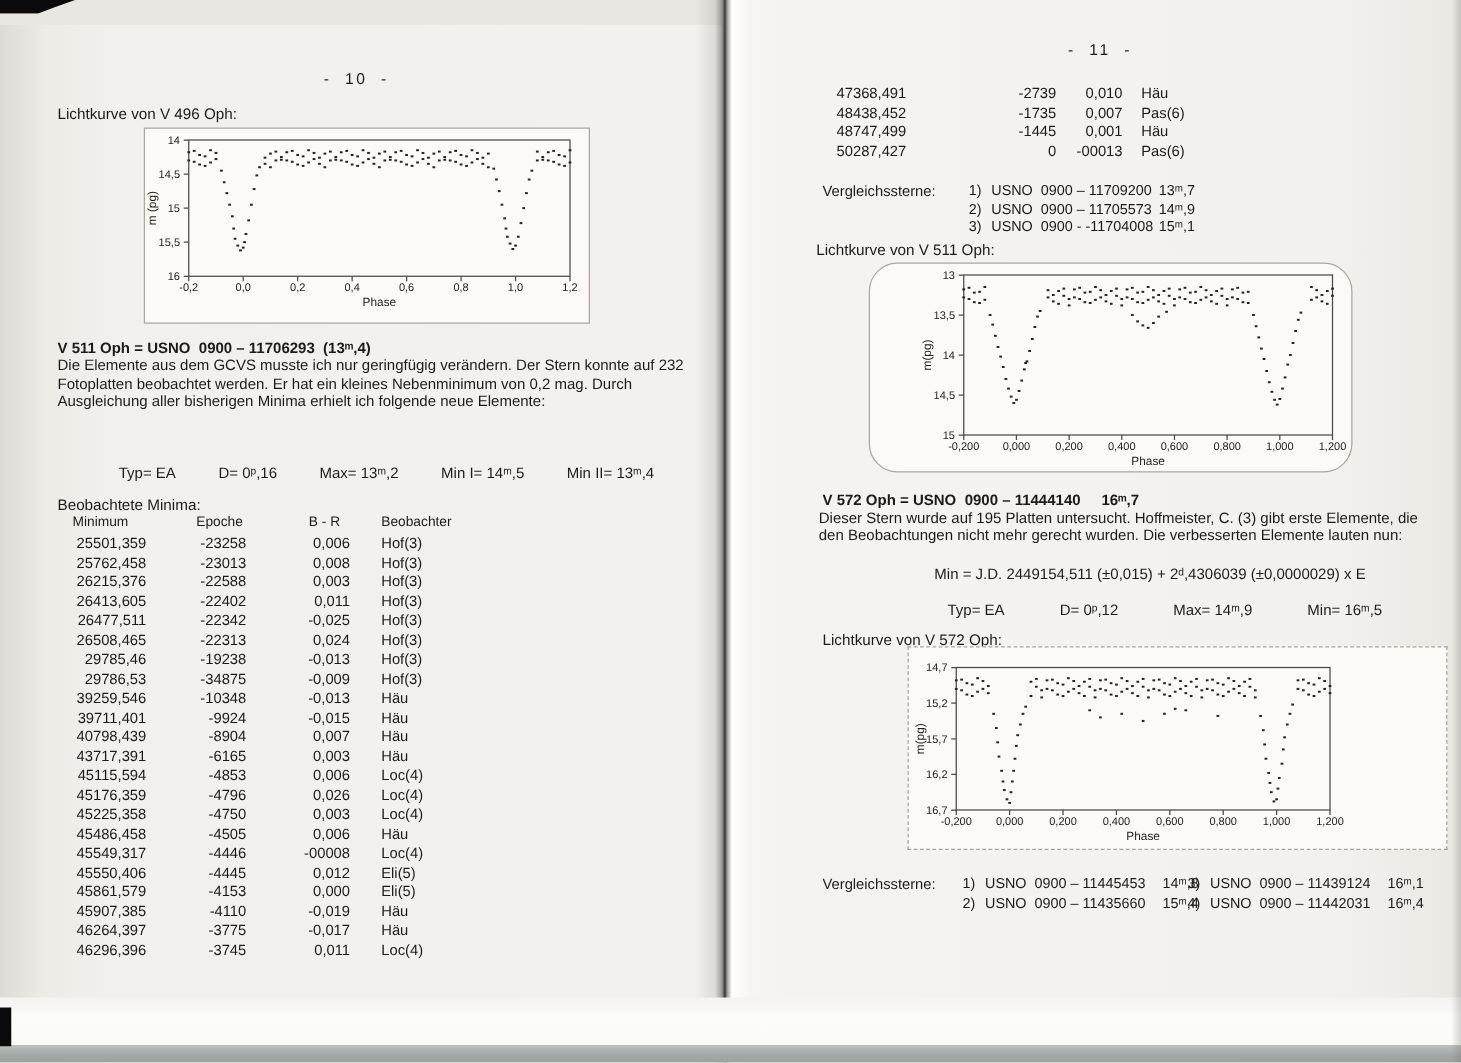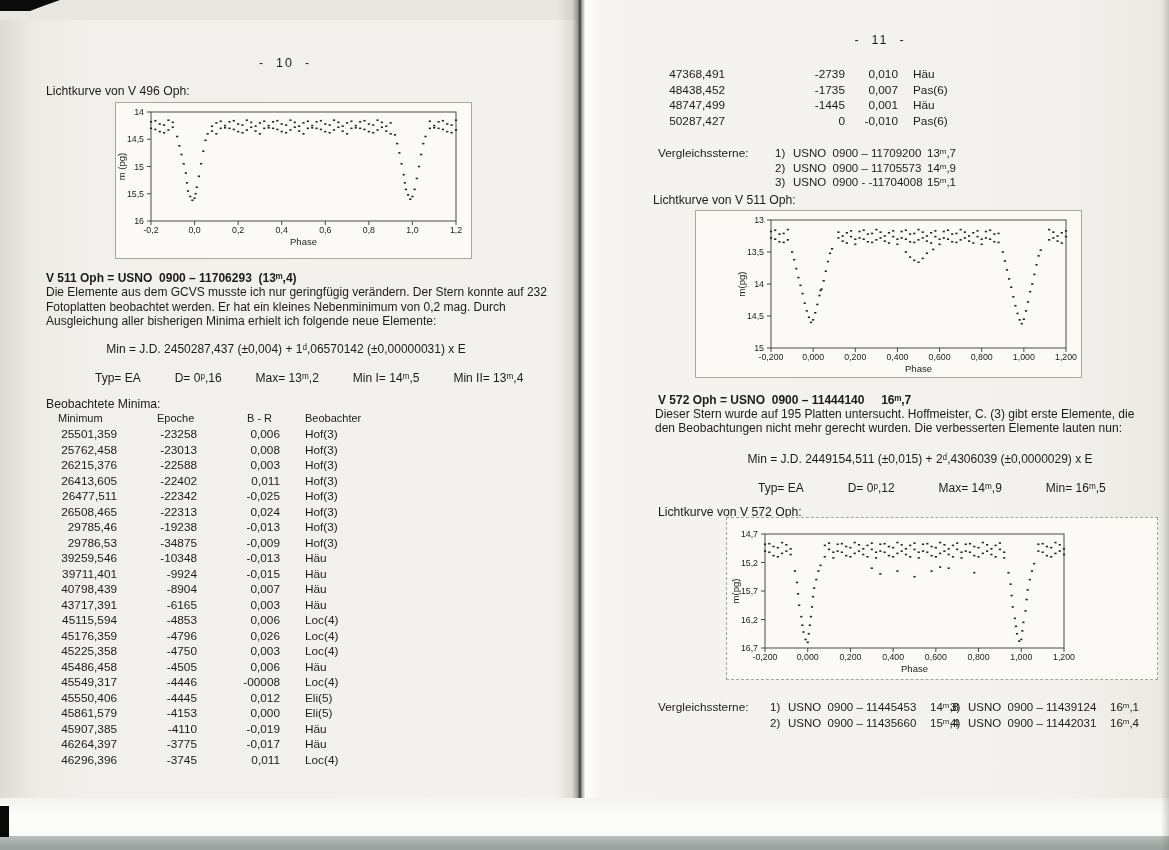--- a/index.html
+++ b/index.html
@@ -233,21 +233,20 @@
         <rect x="304.04285714285714" y="50.709999999999965" width="2.2" height="1.6" fill="#242424"></rect>
         <rect x="306.2214285714286" y="39.81" width="2.2" height="1.6" fill="#242424"></rect>
         <rect x="308.4" y="32.724999999999966" width="2.2" height="1.6" fill="#242424"></rect>
       </svg></div>
 
   <div class="abs hd" style="left:46px;top:251px;">V 511 Oph = USNO  0900 – 11706293  (13ᵐ,4)</div>
   <div class="abs bl" style="left:46px;top:265px;">Die Elemente aus dem GCVS musste ich nur geringfügig verändern. Der Stern konnte auf 232</div>
   <div class="abs bl" style="left:46px;top:279.5px;">Fotoplatten beobachtet werden. Er hat ein kleines Nebenminimum von 0,2 mag. Durch</div>
   <div class="abs bl" style="left:46px;top:294px;">Ausgleichung aller bisherigen Minima erhielt ich folgende neue Elemente:</div>
 
-  <div class="abs formula" style="left:46px;top:322px;width:480px;">Min = J.D. 2450287,437 (±0,004) + 1ᵈ,06570142 (±0,00000031) x E</div>
 
   <div class="abs elts" style="left:95px;top:351px;">
     <span>Typ= EA</span>
     <span>D= 0ᵖ,16</span>
     <span>Max= 13ᵐ,2</span>
     <span>Min I= 14ᵐ,5</span>
     <span>Min II= 13ᵐ,4</span>
   </div>
 
   <div class="abs cap" style="left:46px;top:377px;">Beobachtete Minima:</div>
@@ -413,21 +412,21 @@
     </div>
     <div class="tr2">
       <span class="d1">48747,499</span>
       <span class="d2">-1445</span>
       <span class="d3">0,001</span>
       <span class="d4">Häu</span>
     </div>
     <div class="tr2">
       <span class="d1">50287,427</span>
       <span class="d2">0</span>
-      <span class="d3">-0,010</span>
+      <span class="d3">-00013</span>
       <span class="d4">Pas(6)</span>
     </div>
   </div>
 
 <div class="abs bl" style="left:658px;top:146px;font-size:11.8px;">Vergleichssterne:</div>
 <div class="abs" style="left:775px;top:146px;">
 
 <div class="vrow">
       <span class="vn">1)</span>
       <span class="vid">USNO  0900 – 11709200</span>
@@ -439,21 +438,21 @@
       <span>14ᵐ,9</span>
     </div>
     <div class="vrow">
       <span class="vn">3)</span>
       <span class="vid">USNO  0900 - -11704008</span>
       <span>15ᵐ,1</span>
     </div>
   </div>
 
 <div class="abs cap" style="left:653px;top:193px;">Lichtkurve von V 511 Oph:</div>
-<div class="chart" style="left:695px;top:210px;width:385px;height:166px;"><svg width="385" height="166">
+<div class="chart" style="left:695px;top:210px;width:385px;height:166px;border-radius:23px;"><svg width="385" height="166">
       <rect x="75" y="9" width="295" height="128" fill="none" stroke="#4a4a46" stroke-width="1"></rect>
       <line x1="71" y1="9" x2="75" y2="9" stroke="#4a4a46" stroke-width="1"></line>
       <text x="68" y="12" text-anchor="end" class="tick">13</text>
       <line x1="71" y1="41" x2="75" y2="41" stroke="#4a4a46" stroke-width="1"></line>
       <text x="68" y="44" text-anchor="end" class="tick">13,5</text>
       <line x1="71" y1="73" x2="75" y2="73" stroke="#4a4a46" stroke-width="1"></line>
       <text x="68" y="76" text-anchor="end" class="tick">14</text>
       <line x1="71" y1="105" x2="75" y2="105" stroke="#4a4a46" stroke-width="1"></line>
       <text x="68" y="108" text-anchor="end" class="tick">14,5</text>
       <line x1="71" y1="137" x2="75" y2="137" stroke="#4a4a46" stroke-width="1"></line>

